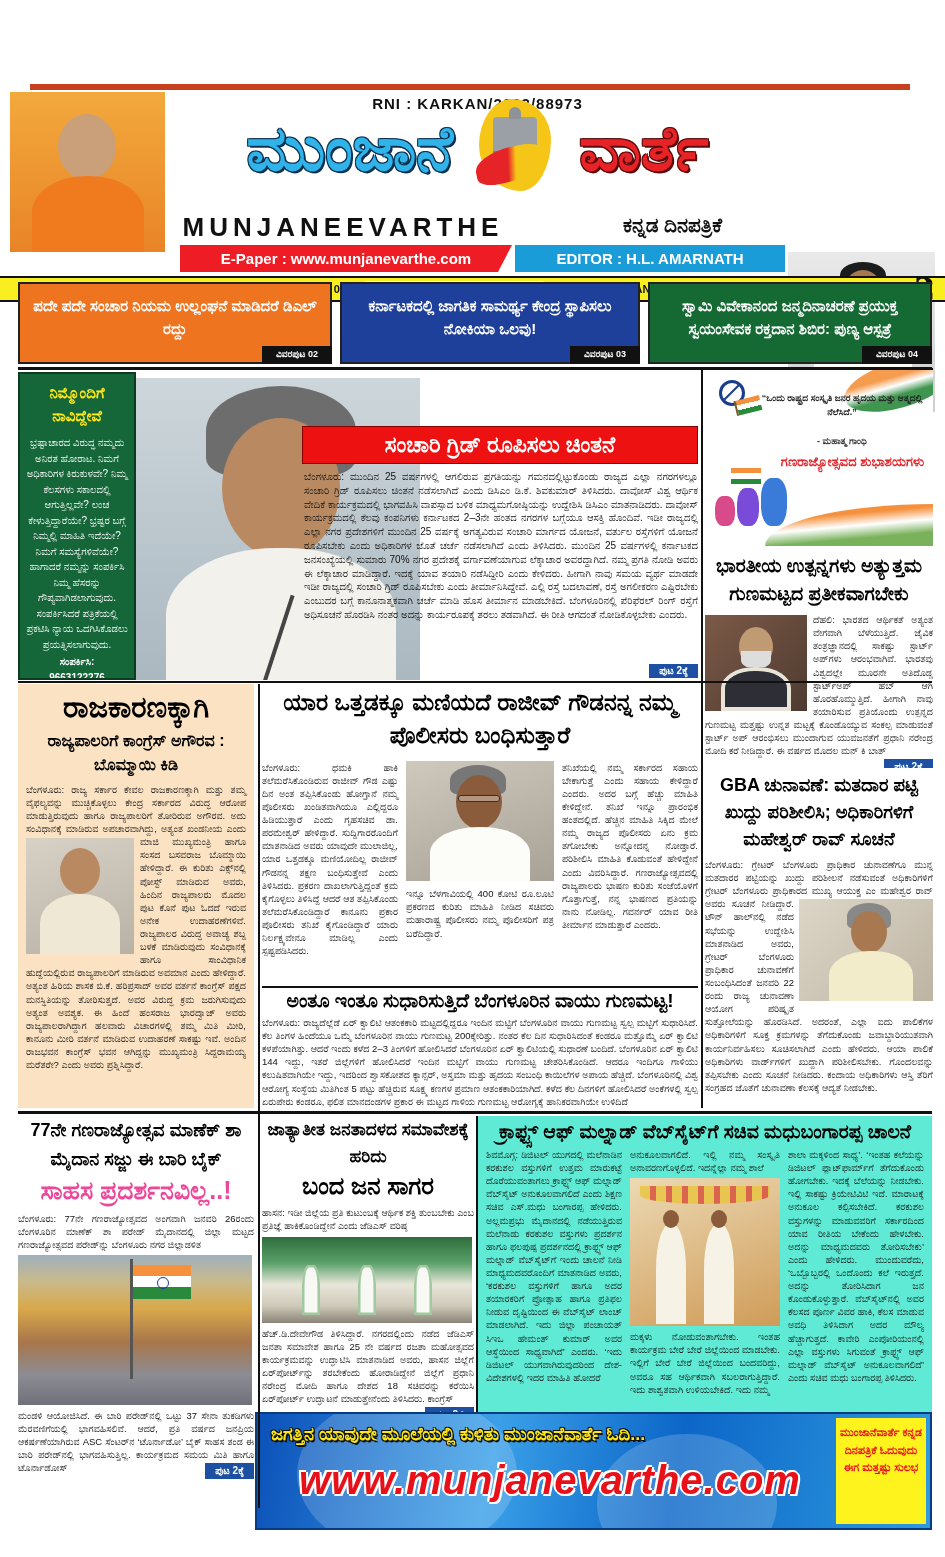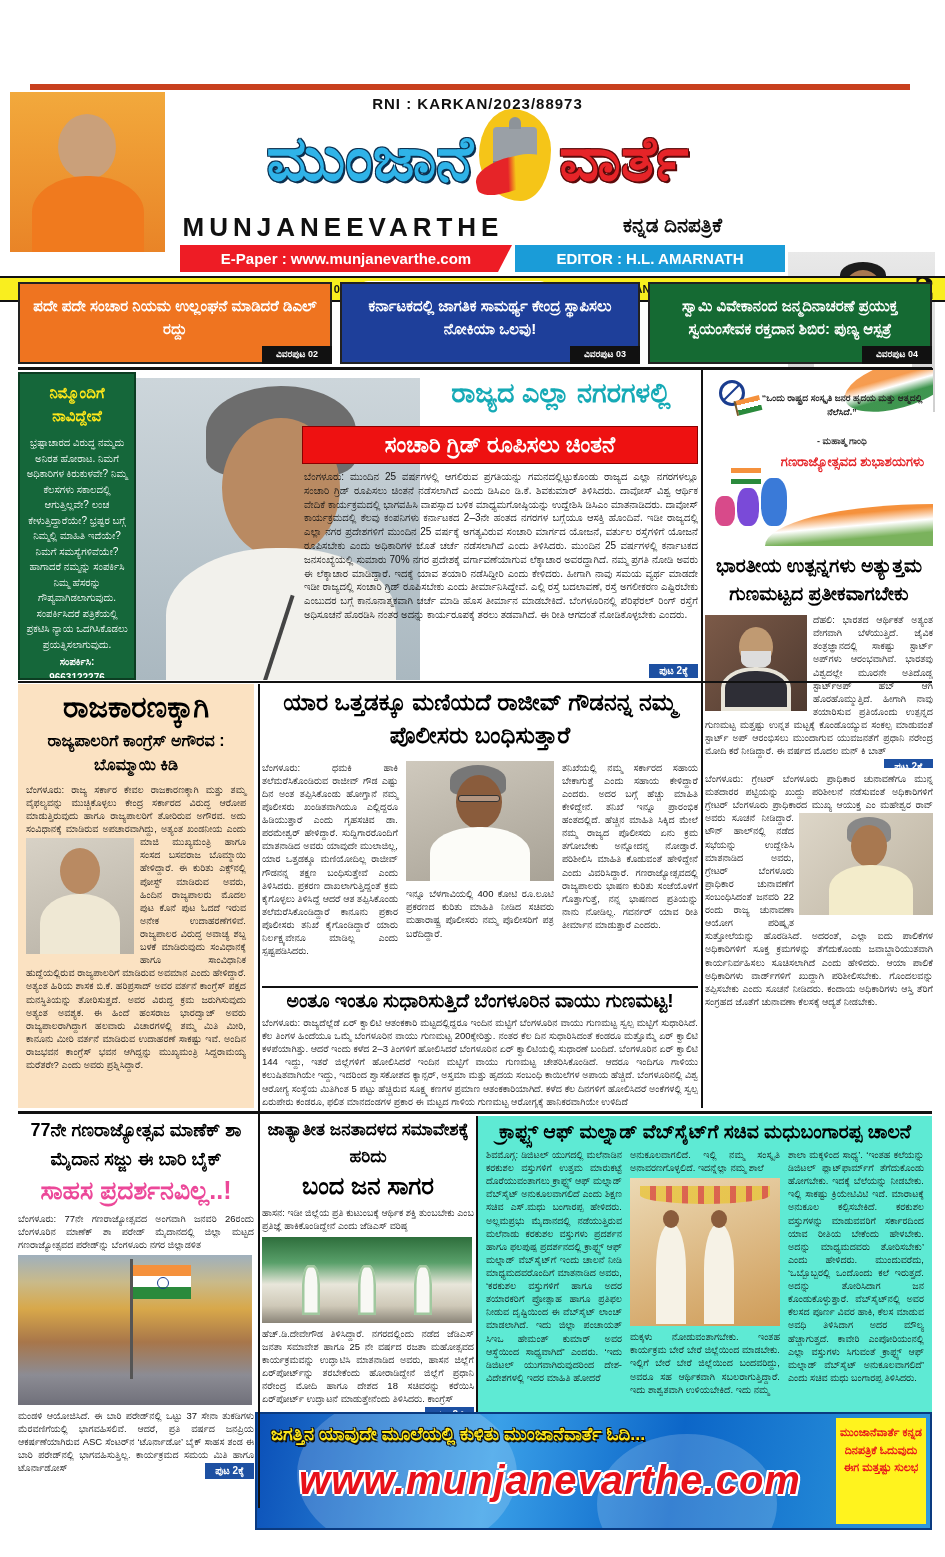--- a/index.html
+++ b/index.html
@@ -8,21 +8,21 @@
   #page { position:relative; width:945px; height:1557px; background:#fff; overflow:hidden; margin:0 auto; }
 
   .abs { position:absolute; }
   .rule { position:absolute; background:#111; }
 
   
   #top-strip { left:30px; top:84px; width:880px; height:6px; background:#c8401e; }
   #monk-photo { left:10px; top:92px; width:155px; height:160px; background:linear-gradient(180deg,#f2a93c,#e98427); }
   #amarnath-photo { left:788px; top:92px; width:147px; height:160px; background:linear-gradient(180deg,#e9e9e9,#cfcfcf); }
   #rni { left:170px; top:95px; width:615px; text-align:center; font-weight:bold; font-size:15px; color:#111; letter-spacing:1px; }
-  #title-row { left:170px; top:106px; width:615px; height:105px; display:flex; align-items:center; justify-content:center; gap:0; }
+  #title-row { left:170px; top:96px; width:615px; height:105px; display:flex; align-items:center; justify-content:center; gap:20px; }
   .t-kn { font-size:62px; font-weight:bold; line-height:1; }
   .t-blue { color:#2fb3e8; text-shadow:2px 2px 0 #0c3050,-1px -1px 0 #0c3050,1px -1px 0 #0c3050,-1px 1px 0 #0c3050; }
   .t-red { color:#e62428; text-shadow:2px 2px 0 #5a0a0a,-1px -1px 0 #5a0a0a,1px -1px 0 #5a0a0a,-1px 1px 0 #5a0a0a; }
   #emblem { position:relative; width:86px; height:100px; flex:0 0 86px; }
   #emblem .map { position:absolute; left:6px; top:0; width:72px; height:92px; background:#f5c518; border-radius:46% 54% 42% 58%/50% 44% 56% 50%; }
   #emblem .soudha { position:absolute; left:20px; top:18px; width:44px; height:40px; background:#9aa0a6; border-radius:4px 4px 0 0; box-shadow:inset 0 -6px 0 #7c8288; }
   #emblem .dome { position:absolute; left:36px; top:8px; width:12px; height:12px; background:#8d9399; border-radius:50% 50% 0 0; }
   #emblem .ribbon-r { position:absolute; left:2px; top:48px; width:74px; height:34px; background:linear-gradient(100deg,#e62428 45%,#f5c518 55%); border-radius:60% 40% 70% 30%; transform:rotate(-12deg); }
   #title-en { left:178px; top:212px; width:330px; text-align:center; font-weight:bold; font-size:26px; letter-spacing:5px; color:#111; }
   #subtitle-kn { left:560px; top:214px; width:225px; text-align:center; font-weight:bold; font-size:20px; color:#111; }
@@ -253,21 +253,20 @@
     <div class="ph-no">9663122276</div>
   </div>
 
   <div id="lead" class="abs">
     <div id="lead-photo" class="ph">
       <span class="hair"></span>
       <span class="head"></span>
       <span class="torso"></span>
       <span class="mic"></span>
     </div>
-    <div id="lead-kick" class="kick">ರಾಜ್ಯದ ಎಲ್ಲಾ ನಗರಗಳಲ್ಲಿ</div>
     <div id="lead-red">ಸಂಚಾರಿ ಗ್ರಿಡ್ ರೂಪಿಸಲು ಚಿಂತನೆ</div>
     <div id="lead-body" class="body-txt">
       <span>ಬೆಂಗಳೂರು: ಮುಂದಿನ 25 ವರ್ಷಗಳಲ್ಲಿ ಆಗಲಿರುವ ಪ್ರಗತಿಯನ್ನು ಗಮನದಲ್ಲಿಟ್ಟುಕೊಂಡು ರಾಜ್ಯದ ಎಲ್ಲಾ ನಗರಗಳಲ್ಲೂ ಸಂಚಾರಿ ಗ್ರಿಡ್ ರೂಪಿಸಲು ಚಿಂತನೆ ನಡೆಸಲಾಗಿದೆ ಎಂದು ಡಿಸಿಎಂ ಡಿ.ಕೆ. ಶಿವಕುಮಾರ್ ತಿಳಿಸಿದರು.</span>
       <span>ದಾವೋಸ್ ವಿಶ್ವ ಆರ್ಥಿಕ ವೇದಿಕೆ ಕಾರ್ಯಕ್ರಮದಲ್ಲಿ ಭಾಗವಹಿಸಿ ವಾಪಸ್ಸಾದ ಬಳಿಕ ಮಾಧ್ಯಮಗೋಷ್ಠಿಯನ್ನು ಉದ್ದೇಶಿಸಿ ಡಿಸಿಎಂ ಮಾತನಾಡಿದರು.</span>
       <span>ದಾವೋಸ್ ಕಾರ್ಯಕ್ರಮದಲ್ಲಿ ಕೆಲವು ಕಂಪನಿಗಳು ಕರ್ನಾಟಕದ 2–3ನೇ ಹಂತದ ನಗರಗಳ ಬಗ್ಗೆಯೂ ಆಸಕ್ತಿ ಹೊಂದಿವೆ. ಇಡೀ ರಾಜ್ಯದಲ್ಲಿ ಎಲ್ಲಾ ನಗರ ಪ್ರದೇಶಗಳಿಗೆ ಮುಂದಿನ 25 ವರ್ಷಕ್ಕೆ ಅಗತ್ಯವಿರುವ ಸಂಚಾರಿ ಮಾರ್ಗದ ಯೋಜನೆ, ವರ್ತುಲ ರಸ್ತೆಗಳಿಗೆ ಯೋಜನೆ ರೂಪಿಸಬೇಕು ಎಂದು ಅಧಿಕಾರಿಗಳ ಜೊತೆ ಚರ್ಚೆ ನಡೆಸಲಾಗಿದೆ ಎಂದು ತಿಳಿಸಿದರು.</span>
       <span>ಮುಂದಿನ 25 ವರ್ಷಗಳಲ್ಲಿ ಕರ್ನಾಟಕದ ಜನಸಂಖ್ಯೆಯಲ್ಲಿ ಸುಮಾರು 70% ನಗರ ಪ್ರದೇಶಕ್ಕೆ ವರ್ಗಾವಣೆಯಾಗುವ ಲೆಕ್ಕಾಚಾರ ಅವರದ್ದಾಗಿದೆ. ನಮ್ಮ ಪ್ರಗತಿ ನೋಡಿ ಅವರು ಈ ಲೆಕ್ಕಾಚಾರ ಮಾಡಿದ್ದಾರೆ. ಇದಕ್ಕೆ ಯಾವ ತಯಾರಿ ನಡೆಸಿದ್ದೀರಿ ಎಂದು ಕೇಳಿದರು. ಹೀಗಾಗಿ ನಾವು ಸಮಯ ವ್ಯರ್ಥ ಮಾಡದೇ ಇಡೀ ರಾಜ್ಯದಲ್ಲಿ ಸಂಚಾರಿ ಗ್ರಿಡ್ ರೂಪಿಸಬೇಕು ಎಂದು ತೀರ್ಮಾನಿಸಿದ್ದೇವೆ. ಎಲ್ಲಿ ರಸ್ತೆ ಬದಲಾವಣೆ, ರಸ್ತೆ ಅಗಲೀಕರಣ ಎಷ್ಟಿರಬೇಕು ಎಂಬುದರ ಬಗ್ಗೆ ಕಾನೂನಾತ್ಮಕವಾಗಿ ಚರ್ಚೆ ಮಾಡಿ ಹೊಸ ತೀರ್ಮಾನ ಮಾಡಬೇಕಿದೆ. ಬೆಂಗಳೂರಿನಲ್ಲಿ ಪೆರಿಫೆರಲ್ ರಿಂಗ್ ರಸ್ತೆಗೆ ಅಧಿಸೂಚನೆ ಹೊರಡಿಸಿ ನಂತರ ಅದನ್ನು ಕಾರ್ಯರೂಪಕ್ಕೆ ತರಲು ತಡವಾಗಿದೆ. ಈ ರೀತಿ ಆಗದಂತೆ ನೋಡಿಕೊಳ್ಳಬೇಕು ಎಂದರು.</span>
     </div>
     <span id="lead-tag" class="ptag">ಪುಟ 2ಕ್ಕೆ</span>
   </div>
 
@@ -294,20 +293,21 @@
         <span class="head"></span>
         <span class="beard"></span>
         <span class="torso"></span>
       </div>
       <span>ದೆಹಲಿ: ಭಾರತದ ಆರ್ಥಿಕತೆ ಅತ್ಯಂತ ವೇಗವಾಗಿ ಬೆಳೆಯುತ್ತಿದೆ. ಜೈವಿಕ ತಂತ್ರಜ್ಞಾನದಲ್ಲಿ ಸಾಕಷ್ಟು ಸ್ಟಾರ್ಟ್ ಅಪ್‌ಗಳು ಆರಂಭವಾಗಿವೆ. ಭಾರತವು ವಿಶ್ವದಲ್ಲೇ ಮೂರನೇ ಅತಿದೊಡ್ಡ ಸ್ಟಾರ್ಟ್‌ಅಪ್ ಹಬ್ ಆಗಿ ಹೊರಹೊಮ್ಮುತ್ತಿದೆ. ಹೀಗಾಗಿ ನಾವು ತಯಾರಿಸುವ ಪ್ರತಿಯೊಂದು ಉತ್ಪನ್ನದ ಗುಣಮಟ್ಟ ಮತ್ತಷ್ಟು ಉನ್ನತ ಮಟ್ಟಕ್ಕೆ ಕೊಂಡೊಯ್ಯುವ ಸಂಕಲ್ಪ ಮಾಡುವಂತೆ ಸ್ಟಾರ್ಟ್ ಅಪ್ ಆರಂಭಿಸಲು ಮುಂದಾಗುವ ಯುವಜನತೆಗೆ ಪ್ರಧಾನಿ ನರೇಂದ್ರ ಮೋದಿ ಕರೆ ನೀಡಿದ್ದಾರೆ. ಈ ವರ್ಷದ ಮೊದಲ ಮನ್ ಕಿ ಬಾತ್</span>
       <span class="ptag">ಪುಟ 2ಕ್ಕೆ</span>
     </div>
   </div>
 
   <div id="gba-art" class="abs">
+    <div class="h">GBA ಚುನಾವಣೆ: ಮತದಾರ ಪಟ್ಟಿ ಖುದ್ದು ಪರಿಶೀಲಿಸಿ; ಅಧಿಕಾರಿಗಳಿಗೆ ಮಹೇಶ್ವರ್ ರಾವ್ ಸೂಚನೆ</div>
     <div class="body-txt">
       <span>ಬೆಂಗಳೂರು: ಗ್ರೇಟರ್ ಬೆಂಗಳೂರು ಪ್ರಾಧಿಕಾರ ಚುನಾವಣೆಗೂ ಮುನ್ನ ಮತದಾರರ ಪಟ್ಟಿಯನ್ನು ಖುದ್ದು ಪರಿಶೀಲನೆ ನಡೆಸುವಂತೆ ಅಧಿಕಾರಿಗಳಿಗೆ ಗ್ರೇಟರ್ ಬೆಂಗಳೂರು ಪ್ರಾಧಿಕಾರದ ಮುಖ್ಯ ಆಯುಕ್ತ ಎಂ ಮಹೇಶ್ವರ ರಾವ್ ಅವರು ಸೂಚನೆ ನೀಡಿದ್ದಾರೆ.</span>
       <div id="gba-photo" class="ph">
         <span class="hair"></span>
         <span class="head"></span>
         <span class="torso"></span>
       </div>
       <span>ಟೌನ್ ಹಾಲ್‌ನಲ್ಲಿ ನಡೆದ ಸಭೆಯನ್ನು ಉದ್ದೇಶಿಸಿ ಮಾತನಾಡಿದ ಅವರು, ಗ್ರೇಟರ್ ಬೆಂಗಳೂರು ಪ್ರಾಧಿಕಾರ ಚುನಾವಣೆಗೆ ಸಂಬಂಧಿಸಿದಂತೆ ಜನವರಿ 22 ರಂದು ರಾಜ್ಯ ಚುನಾವಣಾ ಆಯೋಗ ಪರಿಷ್ಕೃತ ಸುತ್ತೋಲೆಯನ್ನು ಹೊರಡಿಸಿದೆ. ಅದರಂತೆ, ಎಲ್ಲಾ ಐದು ಪಾಲಿಕೆಗಳ ಅಧಿಕಾರಿಗಳಿಗೆ ಸೂಕ್ತ ಕ್ರಮಗಳನ್ನು ತೆಗೆದುಕೊಂಡು ಜವಾಬ್ದಾರಿಯುತವಾಗಿ ಕಾರ್ಯನಿರ್ವಹಿಸಲು ಸೂಚಿಸಲಾಗಿದೆ ಎಂದು ಹೇಳಿದರು. ಆಯಾ ಪಾಲಿಕೆ ಅಧಿಕಾರಿಗಳು ವಾರ್ಡ್‌ಗಳಿಗೆ ಖುದ್ದಾಗಿ ಪರಿಶೀಲಿಸಬೇಕು. ಗೊಂದಲವನ್ನು ತಪ್ಪಿಸಬೇಕು ಎಂದು ಸೂಚನೆ ನೀಡಿದರು. ಕಂದಾಯ ಅಧಿಕಾರಿಗಳು ಆಸ್ತಿ ತೆರಿಗೆ ಸಂಗ್ರಹದ ಜೊತೆಗೆ ಚುನಾವಣಾ ಕೆಲಸಕ್ಕೆ ಆದ್ಯತೆ ನೀಡಬೇಕು.</span>
     </div>
   </div>

